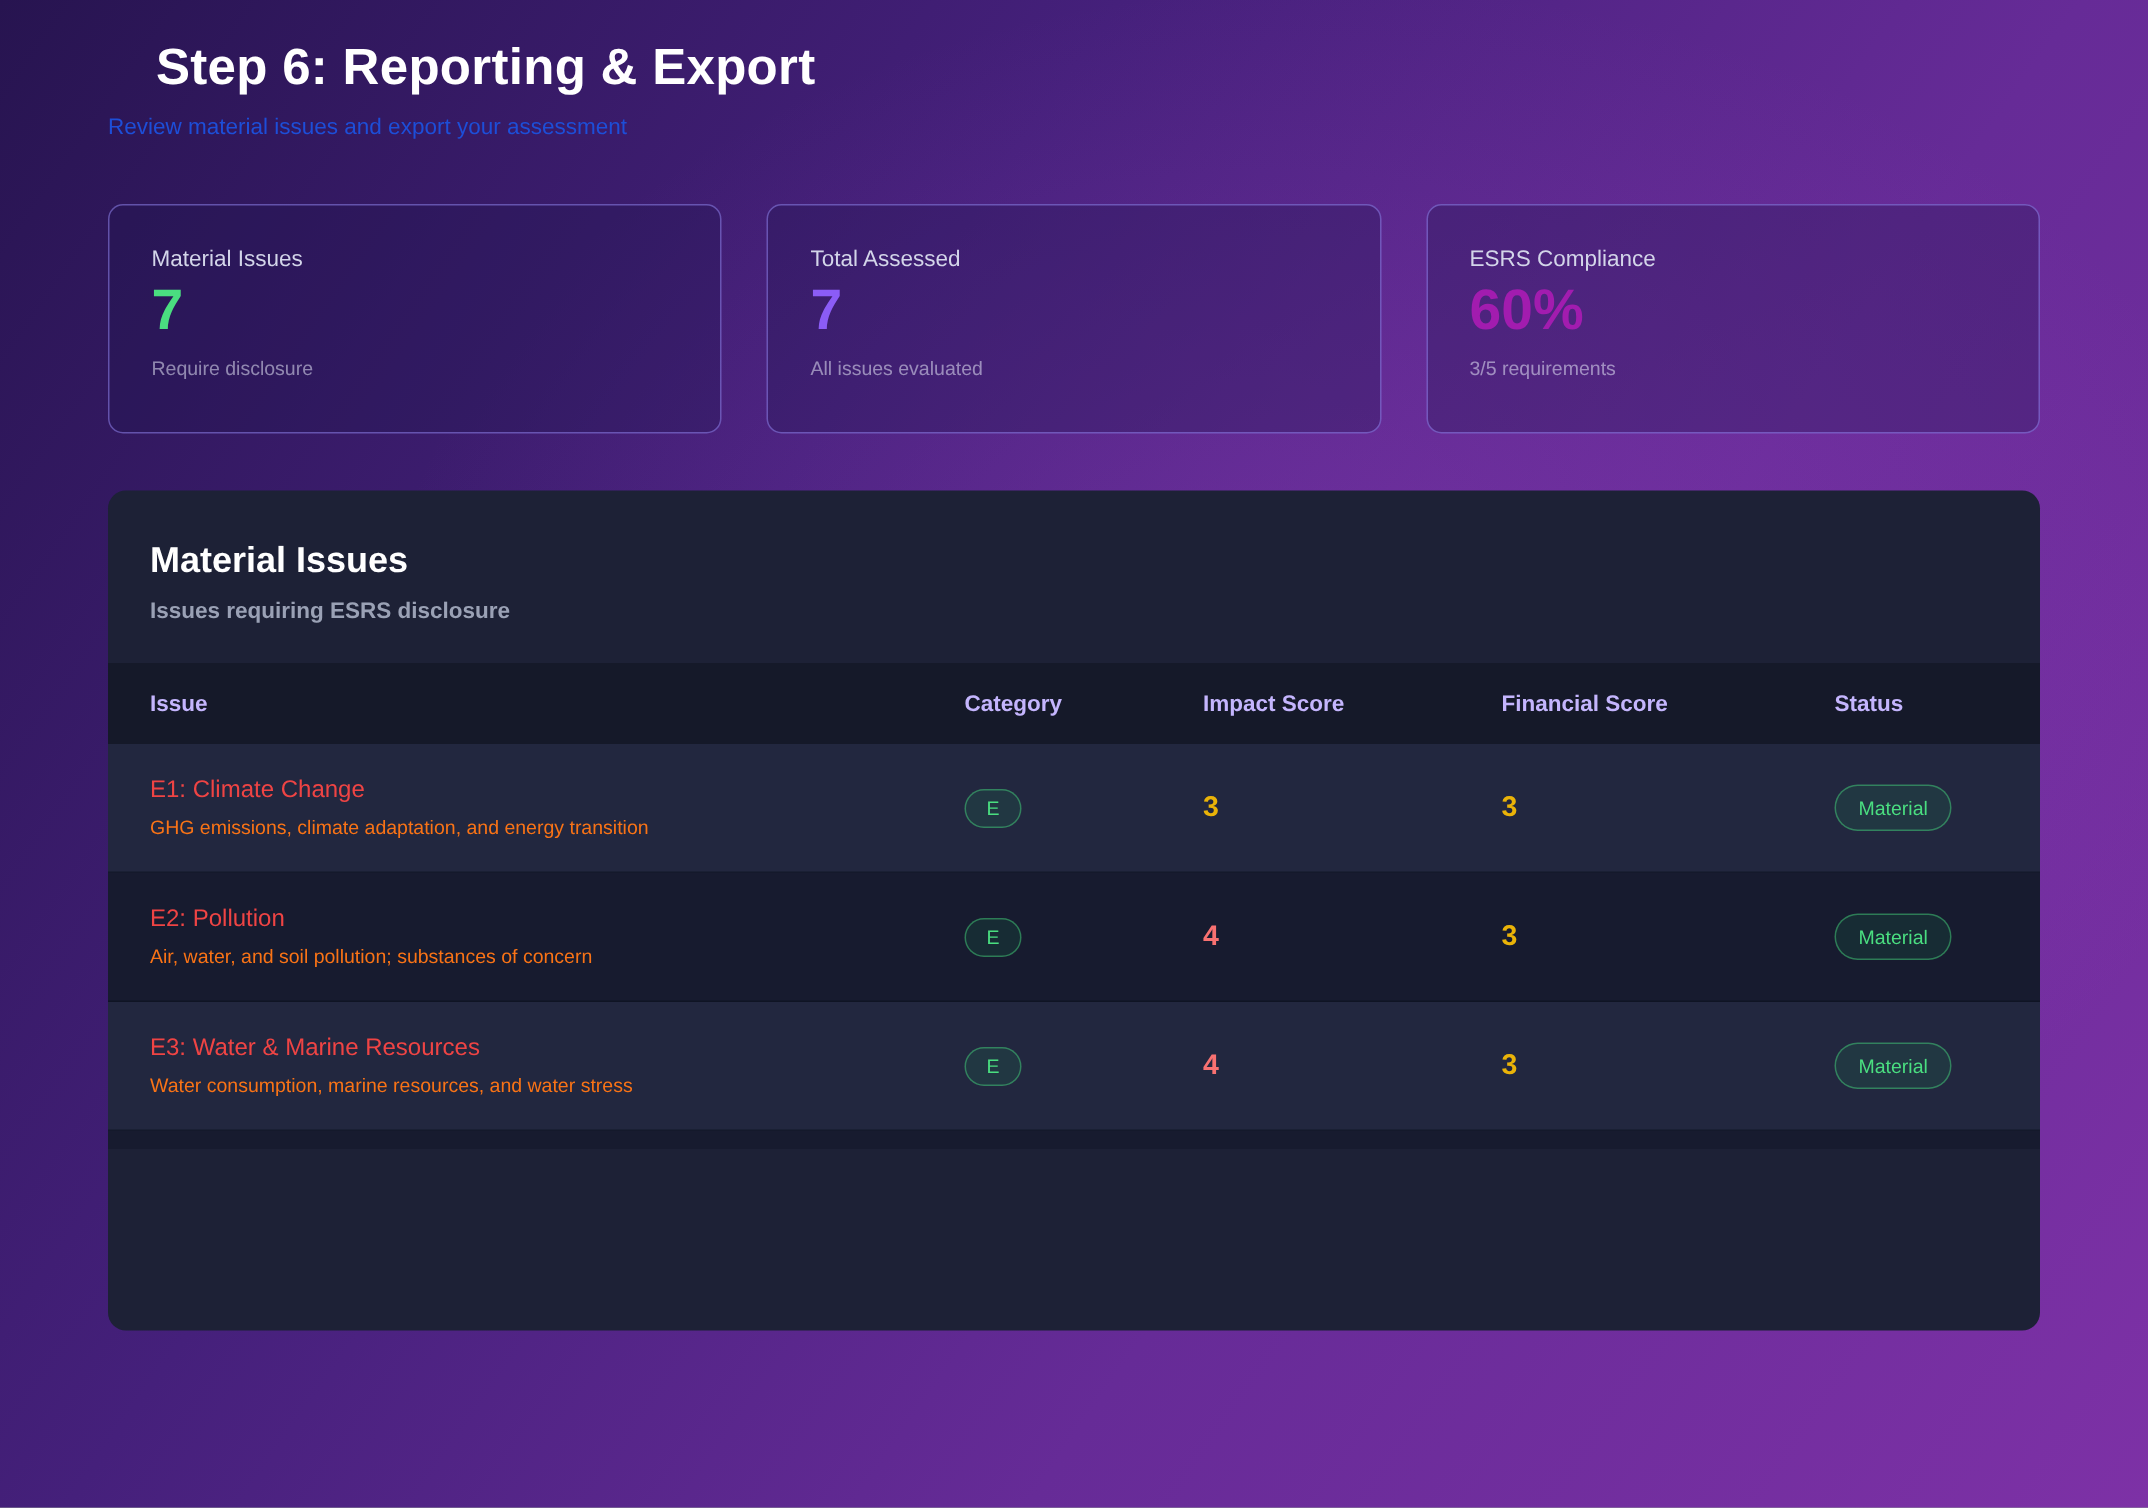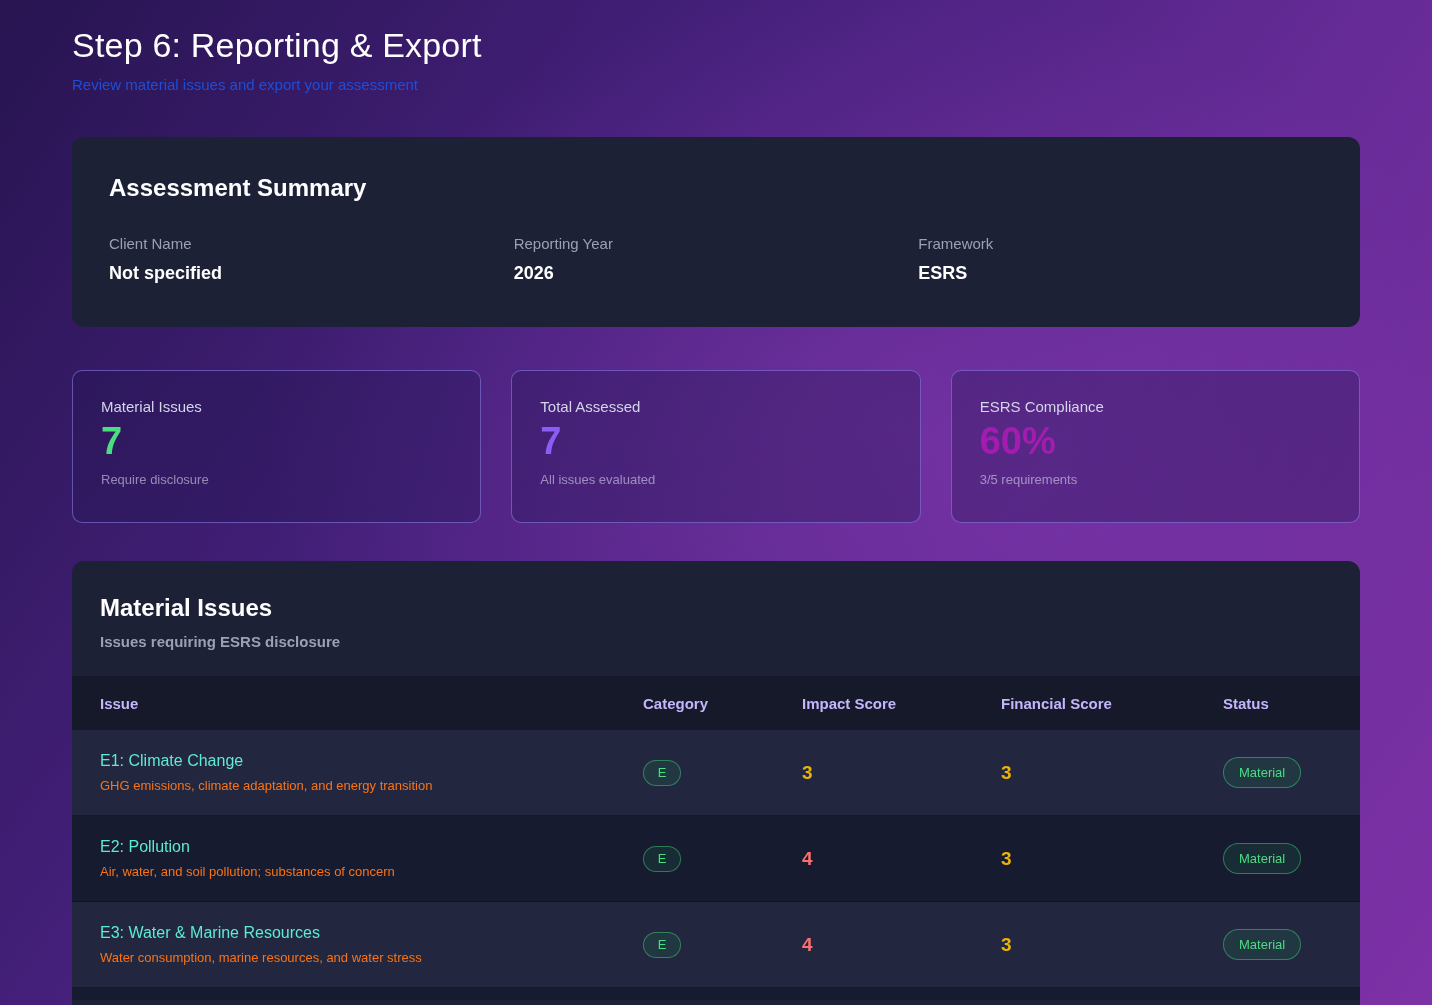--- a/index.html
+++ b/index.html
@@ -7,21 +7,21 @@
   body {
     font-family: "Liberation Sans", sans-serif;
     color: #ffffff;
     background:
       radial-gradient(900px 620px at 62% 42%, rgba(165,72,205,0.28), transparent 70%),
       linear-gradient(125deg, #271450 0%, #45207b 35%, #662b97 65%, #7d31a6 100%);
   }
   .page { padding: 26px 72px 0 72px; }
 
   
-  .page-title { font-size: 34px; font-weight: 400; letter-spacing: 0.2px; }
+  .page-title { font-size: 34px; font-weight: 700; letter-spacing: 0.2px; margin-left: 32px; }
   .page-subtitle { margin-top: 11px; font-size: 15px; color: #1d4ed8; }
 
   
   .summary-card {
     margin-top: 44px; background: #1d2136; border-radius: 12px;
     padding: 37px 37px 40px 37px; height: 190px;
   }
   .card-title { font-size: 24px; font-weight: 700; }
   .summary-fields { display: grid; grid-template-columns: 1fr 1fr 1fr; margin-top: 33px; }
   .field-label { font-size: 15px; color: #9aa1b5; }
@@ -47,21 +47,21 @@
     display: grid;
     grid-template-columns: 543px 159px 199px 222px 1fr;
     align-items: center;
     padding: 0 28px;
   }
   .thead { height: 54px; background: #151929; font-size: 15px; font-weight: 700; color: #c4b5fd; }
   .trow { height: 86px; background: rgba(99,117,173,0.08); border-bottom: 1px solid rgba(10,14,28,0.55); }
   .trow.alt { background: rgba(6,9,22,0.22); }
   .trow-partial { height: 12px; background: rgba(6,9,22,0.22); }
 
-  .issue-title { font-size: 16px; font-weight: 500; color: #5eead4; }
+  .issue-title { font-size: 16px; font-weight: 500; color: #ef4444; }
   .issue-desc { font-size: 13px; color: #f97316; margin-top: 8px; }
 
   .cat-badge {
     display: inline-flex; align-items: center; justify-content: center;
     min-width: 38px; height: 26px; padding: 0 10px; border-radius: 999px;
     background: rgba(34,197,94,0.10); border: 1px solid rgba(74,222,128,0.45);
     color: #4ade80; font-size: 13px;
   }
   .score { font-size: 19px; font-weight: 700; }
   .status-badge {
@@ -73,37 +73,20 @@
 </head>
 <body>
 
 <div class="page">
 
   <header>
     <h1 class="page-title">Step 6: Reporting &amp; Export</h1>
     <p class="page-subtitle">Review material issues and export your assessment</p>
   </header>
 
-  <section class="summary-card">
-    <h2 class="card-title">Assessment Summary</h2>
-    <div class="summary-fields">
-      <div>
-        <div class="field-label">Client Name</div>
-        <div class="field-value">Not specified</div>
-      </div>
-      <div>
-        <div class="field-label">Reporting Year</div>
-        <div class="field-value">2026</div>
-      </div>
-      <div>
-        <div class="field-label">Framework</div>
-        <div class="field-value">ESRS</div>
-      </div>
-    </div>
-  </section>
 
   <section class="stats-row">
     <div class="stat-card">
       <div class="stat-label">Material Issues</div>
       <div class="stat-value" style="color: rgb(74, 222, 128);">7</div>
       <div class="stat-caption">Require disclosure</div>
     </div>
     <div class="stat-card">
       <div class="stat-label">Total Assessed</div>
       <div class="stat-value" style="color: rgb(139, 92, 246);">7</div>

